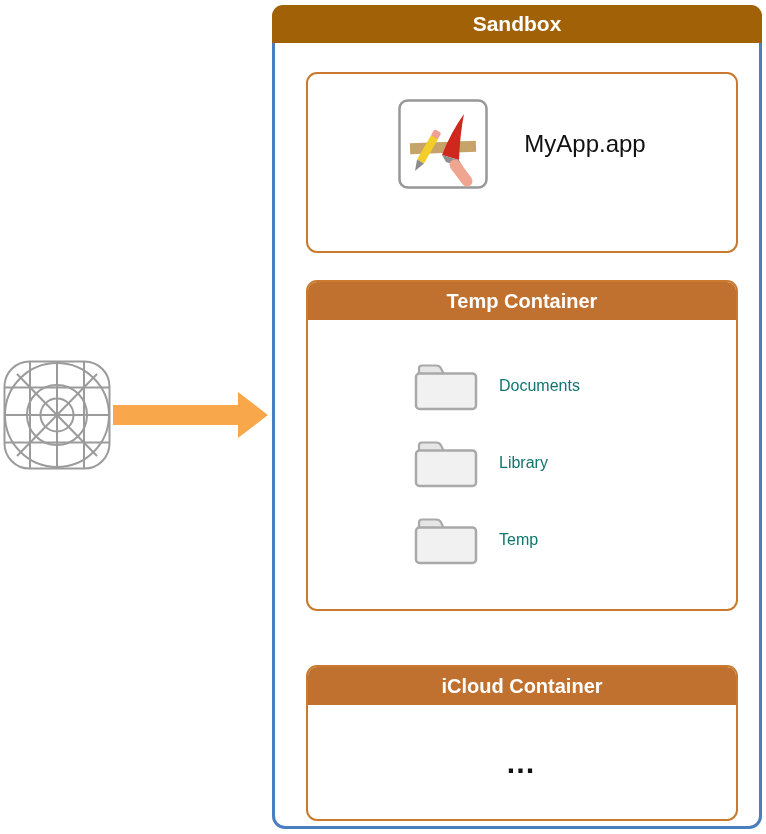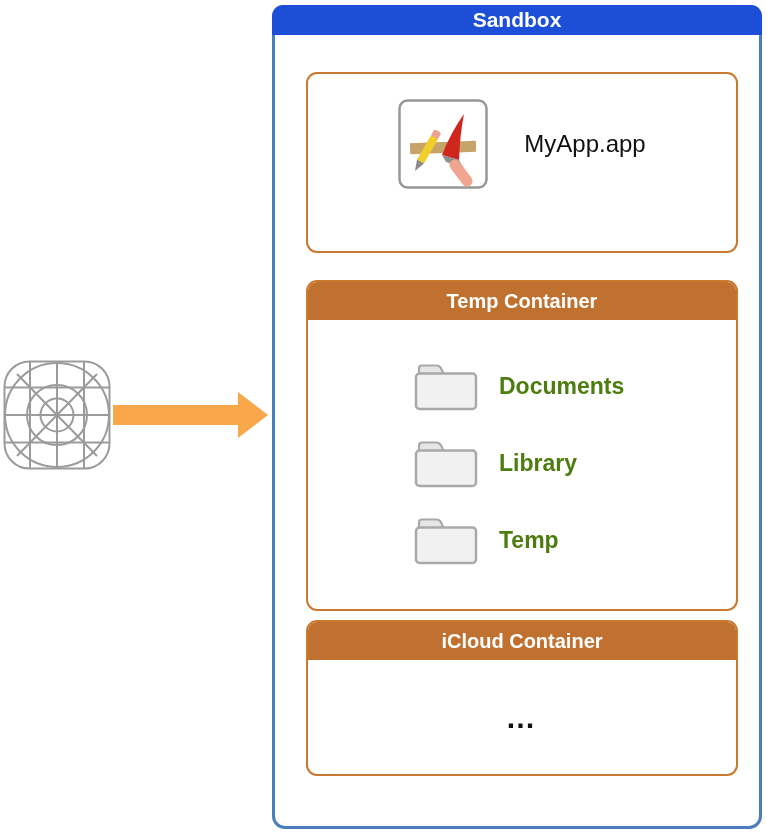--- a/index.html
+++ b/index.html
@@ -23,22 +23,22 @@
   .sandbox {
     position: absolute; left: 272px; top: 5px;
     width: 490px; height: 824px;
     box-sizing: border-box;
     border: 3px solid #4A7EBF;
     border-radius: 13px;
     background: #ffffff;
   }
   .sandbox-header {
     position: absolute; left: -3px; top: -3px; right: -3px;
-    height: 30px;
-    background: #1d4ed8;
+    height: 38px;
+    background: #a16207;
     border-radius: 11px 11px 0 0;
     color: #ffffff; font-size: 21px; font-weight: bold;
     display: flex; align-items: center; justify-content: center;
   }
 
   .container {
     position: absolute; left: 31px;
     width: 432px;
     box-sizing: border-box;
     border: 2.5px solid #C97A2F;
@@ -47,35 +47,35 @@
     overflow: hidden;
   }
   .container-header {
     height: 38px;
     background: #C1712F;
     color: #ffffff; font-size: 20px; font-weight: bold;
     display: flex; align-items: center; justify-content: center;
   }
   .bundle { top: 64px; height: 181px; }
   .data   { top: 272px; height: 331px; }
-  .icloud { top: 612px; height: 156px; }
+  .icloud { top: 657px; height: 156px; }
 
   .bundle-body {
     height: 140px;
     display: flex; align-items: center; justify-content: center;
     gap: 36px;
   }
   .bundle-app-label { font-size: 24px; color: #111; }
 
   .data-body {
     padding: 40px 0 0 105px;
     display: flex; flex-direction: column; gap: 25px;
   }
   .folder-row { display: flex; align-items: center; gap: 20px; height: 52px; }
-  .folder-label { font-size: 23px; color: #4d7c0f; font-weight: bold; }
+  .folder-label { font-size: 16px; color: #0f766e; }
 
   .icloud-body {
     height: 115px;
     display: flex; align-items: center; justify-content: center;
   }
   .icloud-ellipsis {
     font-size: 30px; font-weight: bold; color: #111; letter-spacing: 3px;
   }
 </style>
 </head>

